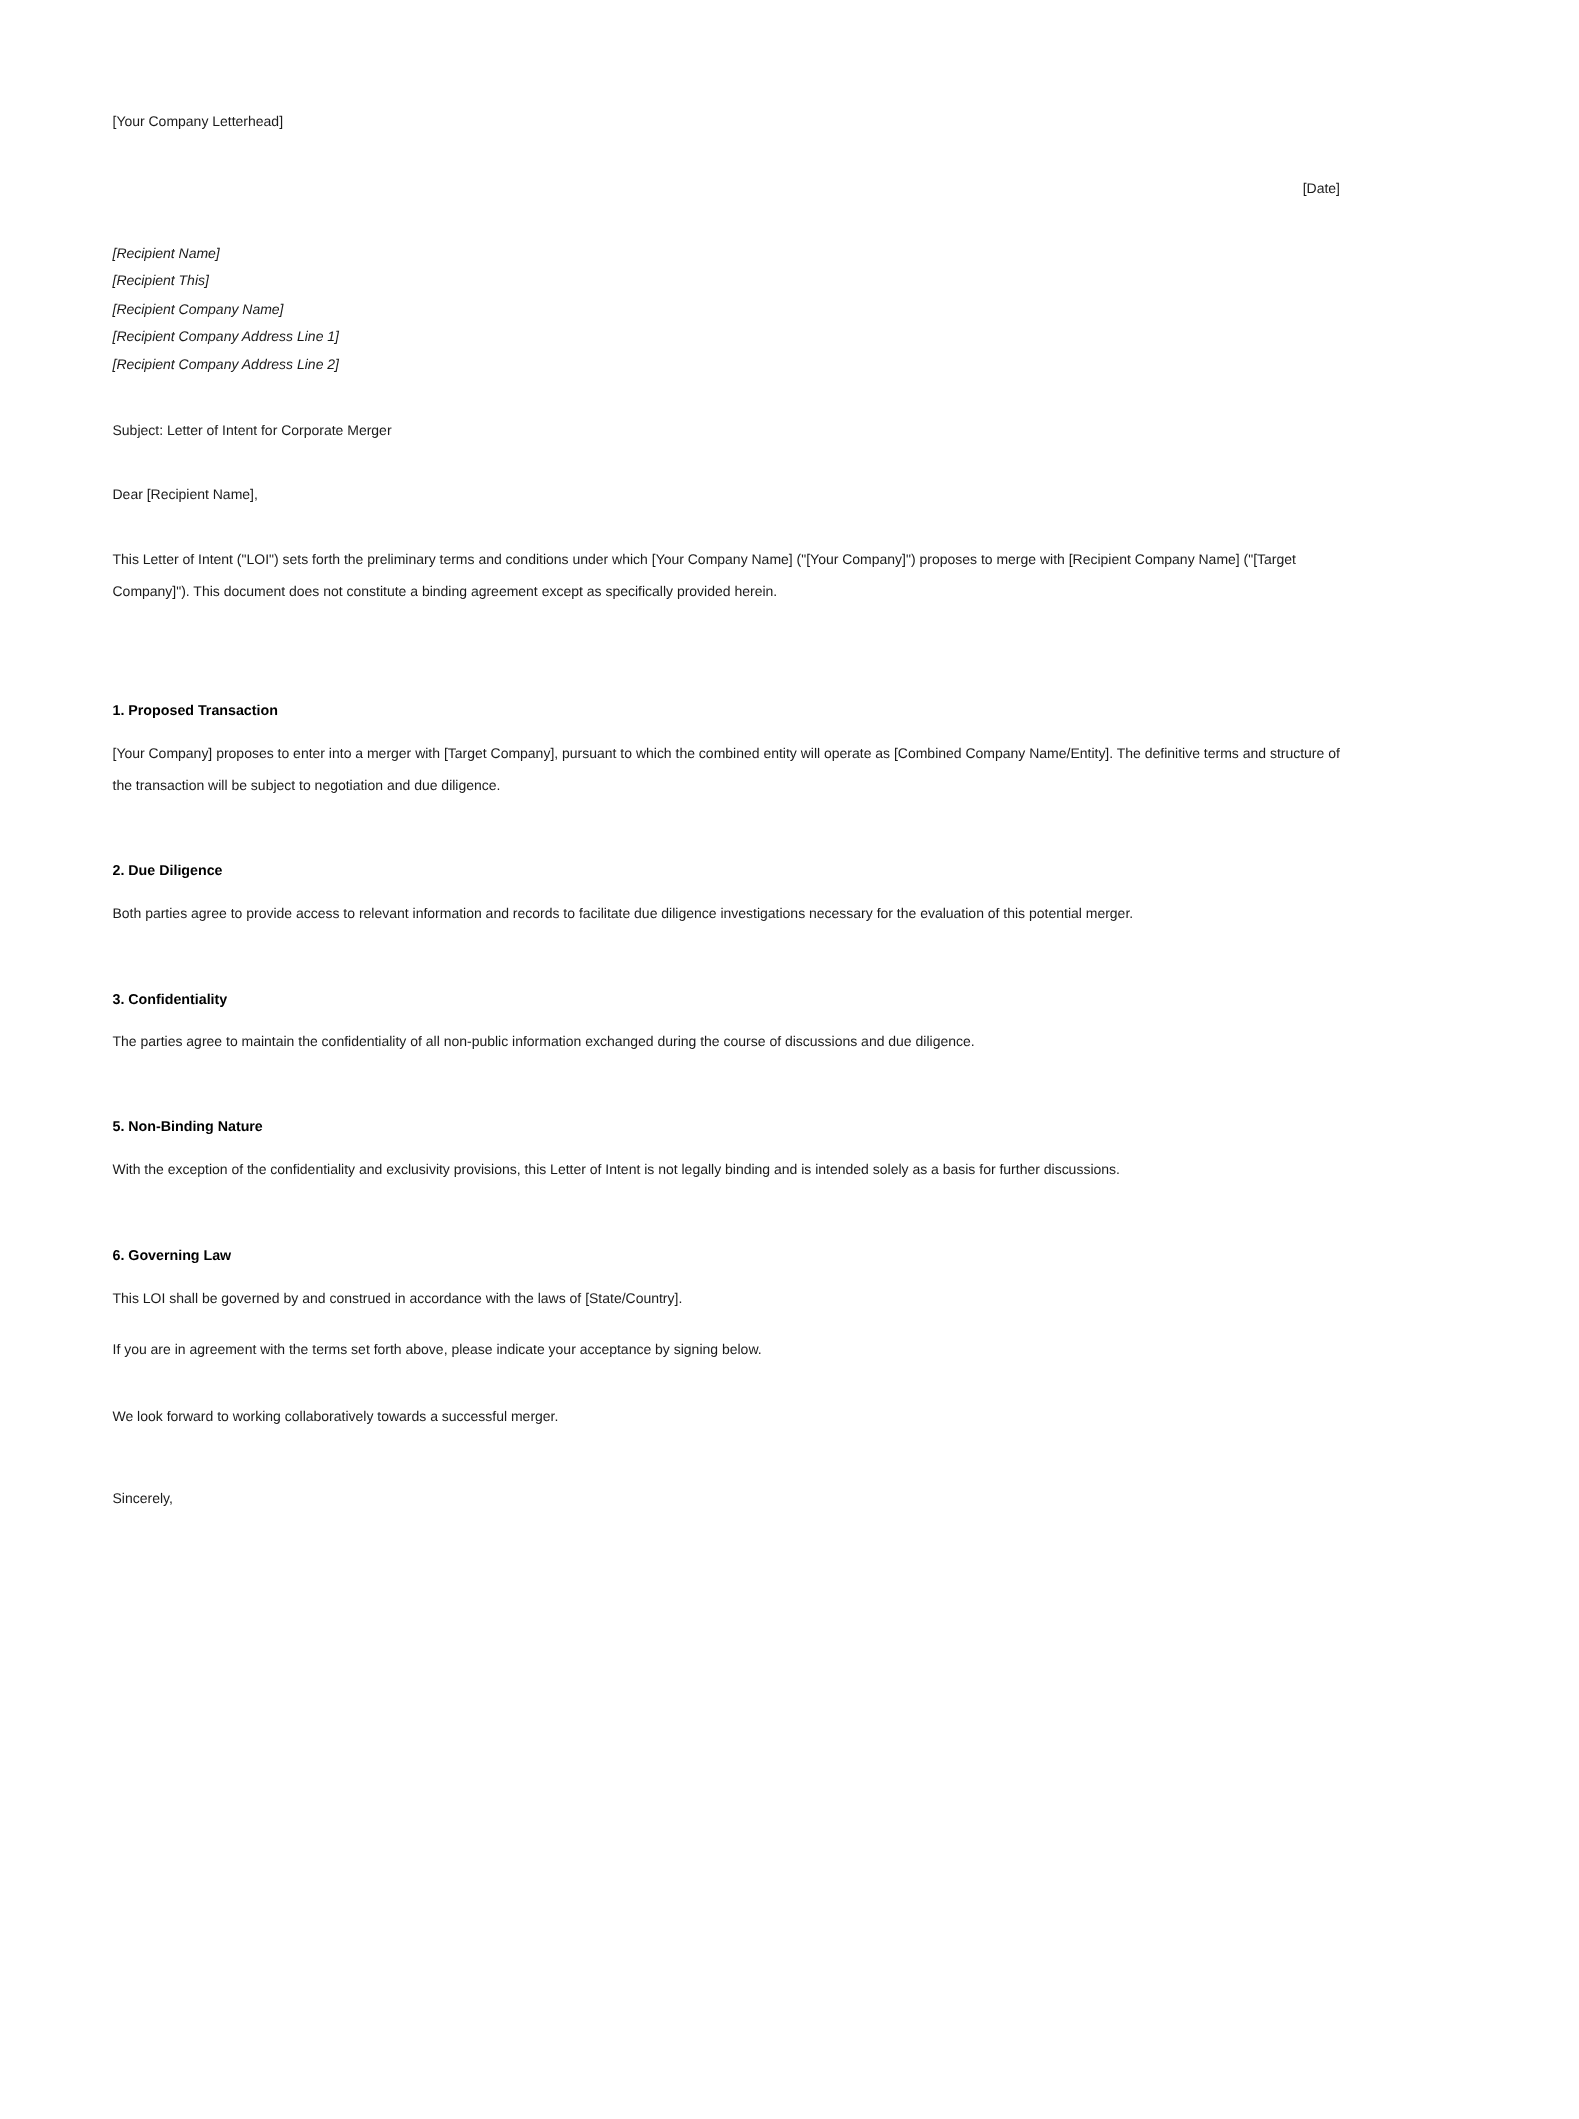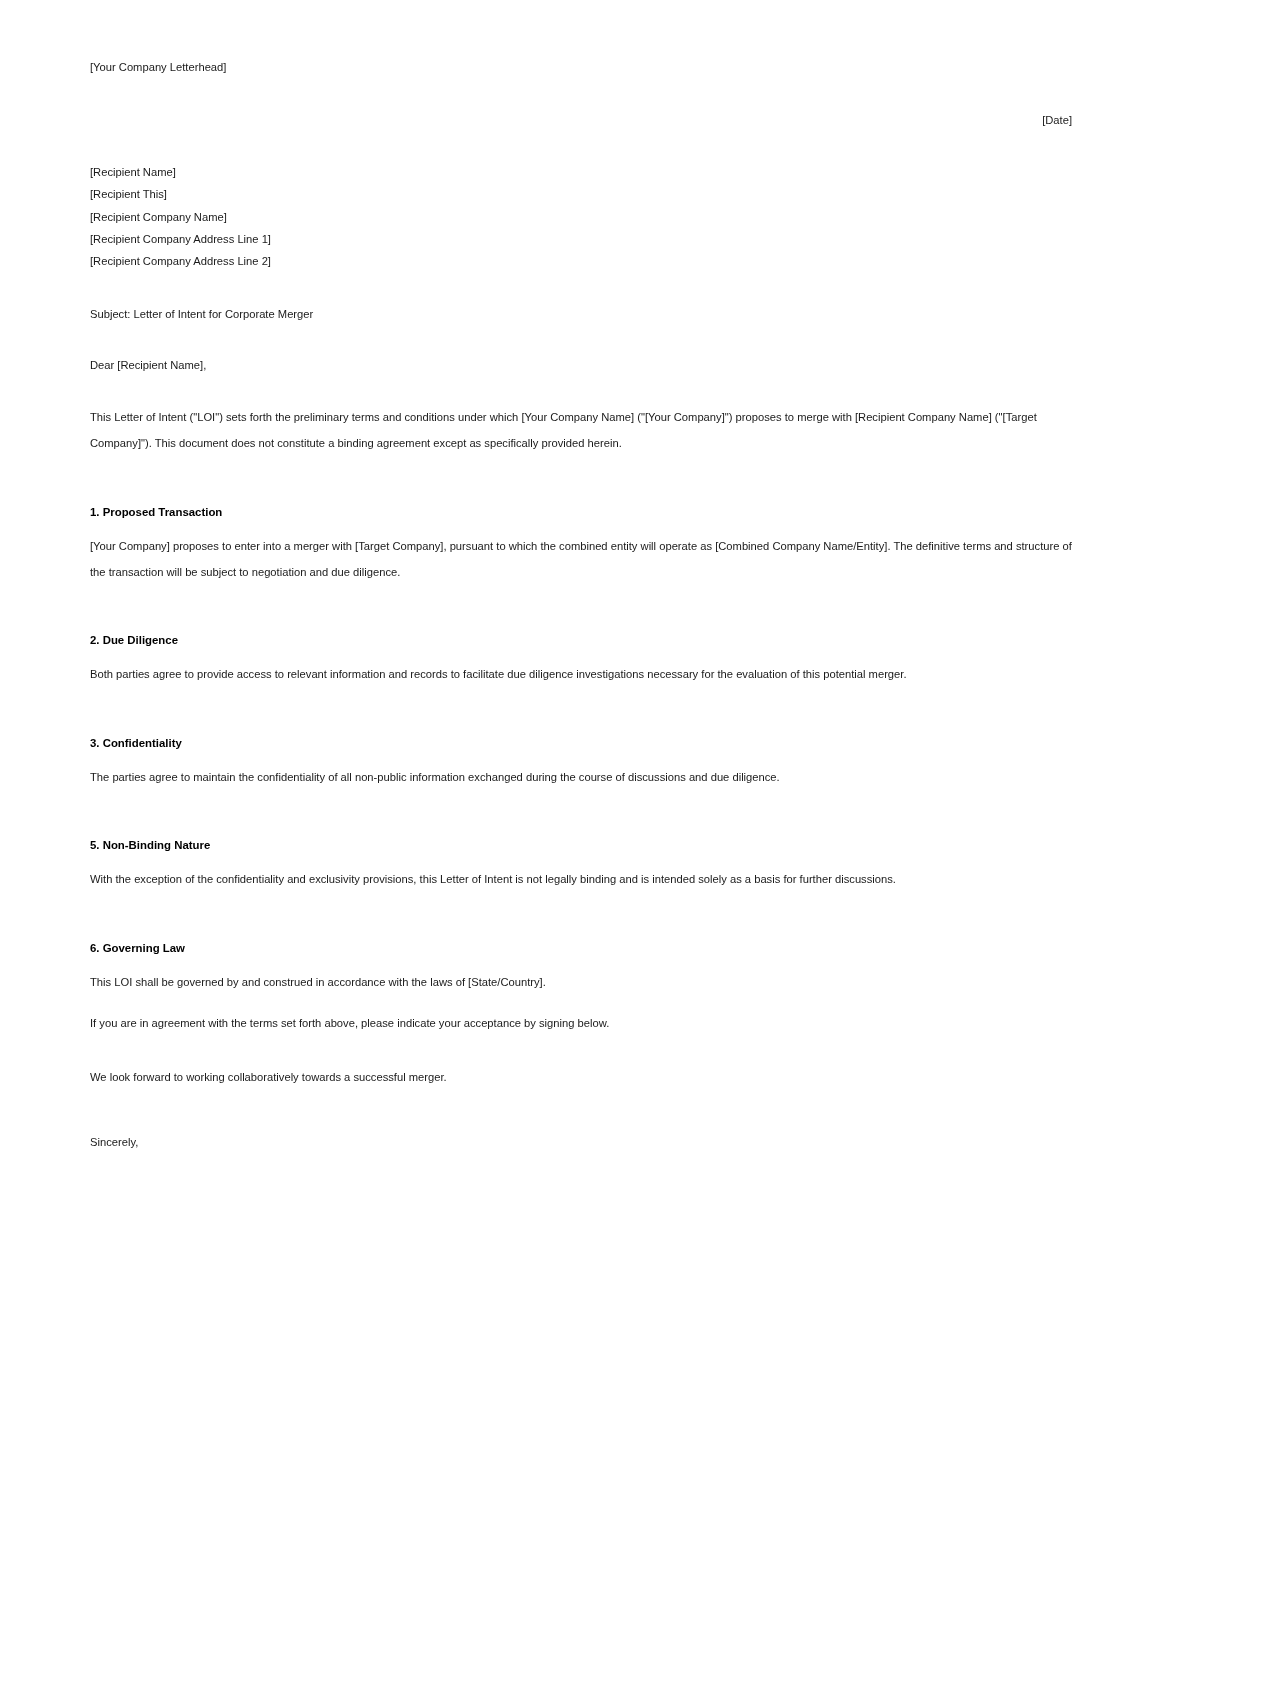--- a/index.html
+++ b/index.html
@@ -13,21 +13,21 @@
     font-family: "Liberation Sans", sans-serif;
     color: #000000;
     -webkit-font-smoothing: antialiased;
   }
   .page {
     position: relative;
     width: 1263px;
     height: 1695px;
     background: #ffffff;
     box-sizing: border-box;
-    padding: 56px 92px 0 90px;
+    padding: 87px 92px 0 90px;
   }
   .doc {
     width: 982px;
   }
   
   .line {
     font-size: 11.2px;
     line-height: 22px;
     color: #1a1a1a;
     white-space: pre-wrap;
@@ -40,29 +40,29 @@
   }
   .heading {
     font-size: 11.4px;
     font-weight: bold;
     line-height: 20px;
     color: #000000;
   }
   
   .blk-letterhead { margin: 0 0 0 0; }
   .blk-date { margin-top: 31px; text-align: right; }
-  .blk-recipient { margin-top: 30px; }
+  .blk-recipient { margin-top: 30px; font-style: italic; }
   .blk-recipient .line { line-height: 22.3px; }
   .blk-subject { margin-top: 31px; }
   .blk-salutation { margin-top: 29px; }
   .blk-intro { margin-top: 29px; }
   .section { margin-top: 0; }
   .section .heading { margin-top: 45px; }
   .section .para { margin-top: 12px; }
-  .section.first .heading { margin-top: 46px; }
+  .section.first .heading { margin-top: 72px; }
   .blk-close-1 { margin-top: 16px; }
   .blk-close-2 { margin-top: 28px; }
   .blk-signoff { margin-top: 40px; }
   .sig-space { height: 430px; }
 </style>
 </head>
 <body>
 
 <div class="page">
   <div class="doc">

